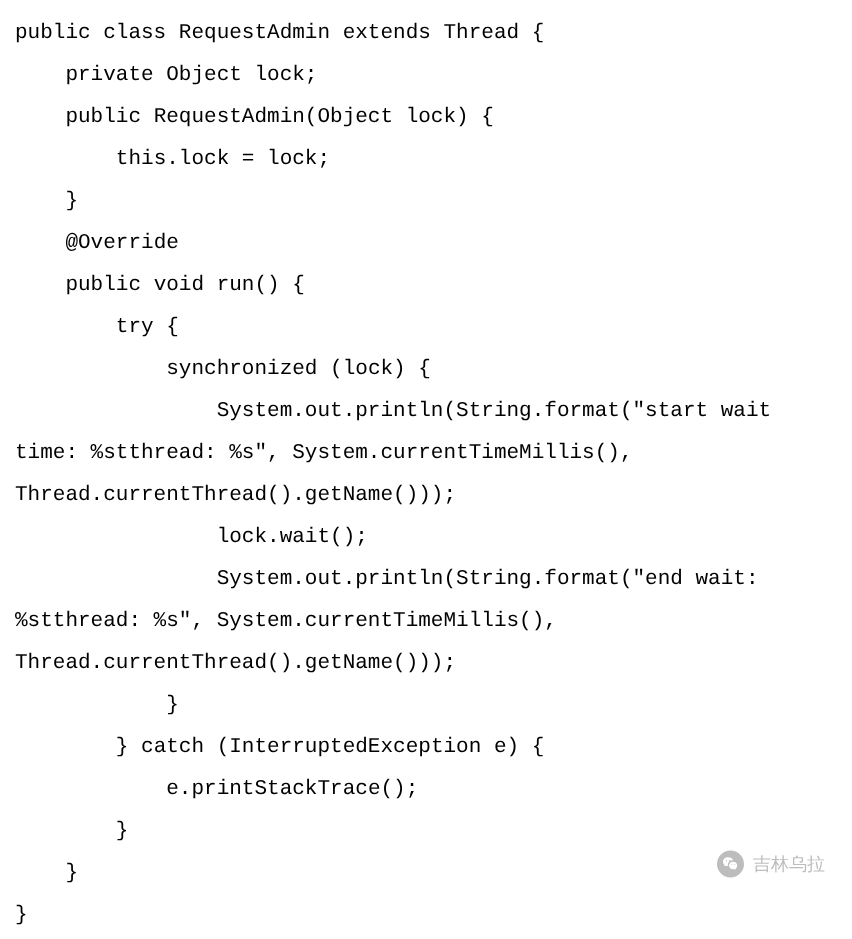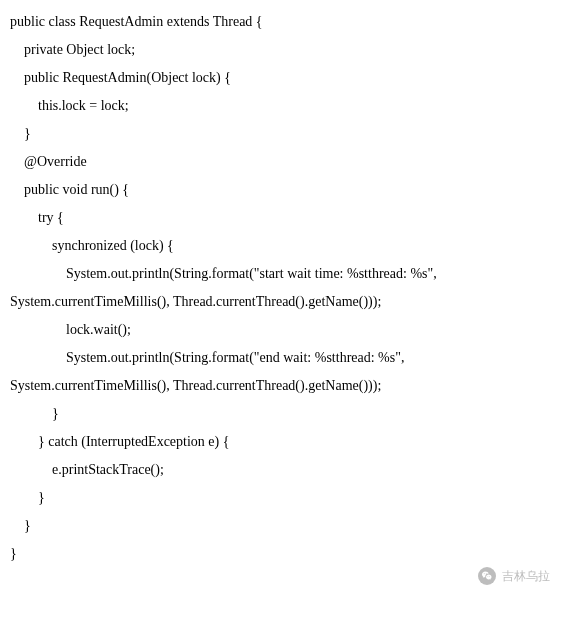--- a/index.html
+++ b/index.html
@@ -15,21 +15,20 @@
       overflow: hidden;
       position: relative;
     }
     .code-container {
       padding: 8px 10px;
       white-space: pre-wrap;
       word-wrap: break-word;
     }
     .code-line {
       display: block;
-      font-family: Liberation Serif, serif;
     }
     .watermark {
       position: absolute;
       bottom: 38px;
       right: 18px;
       display: flex;
       align-items: center;
       gap: 6px;
       opacity: 0.55;
     }

